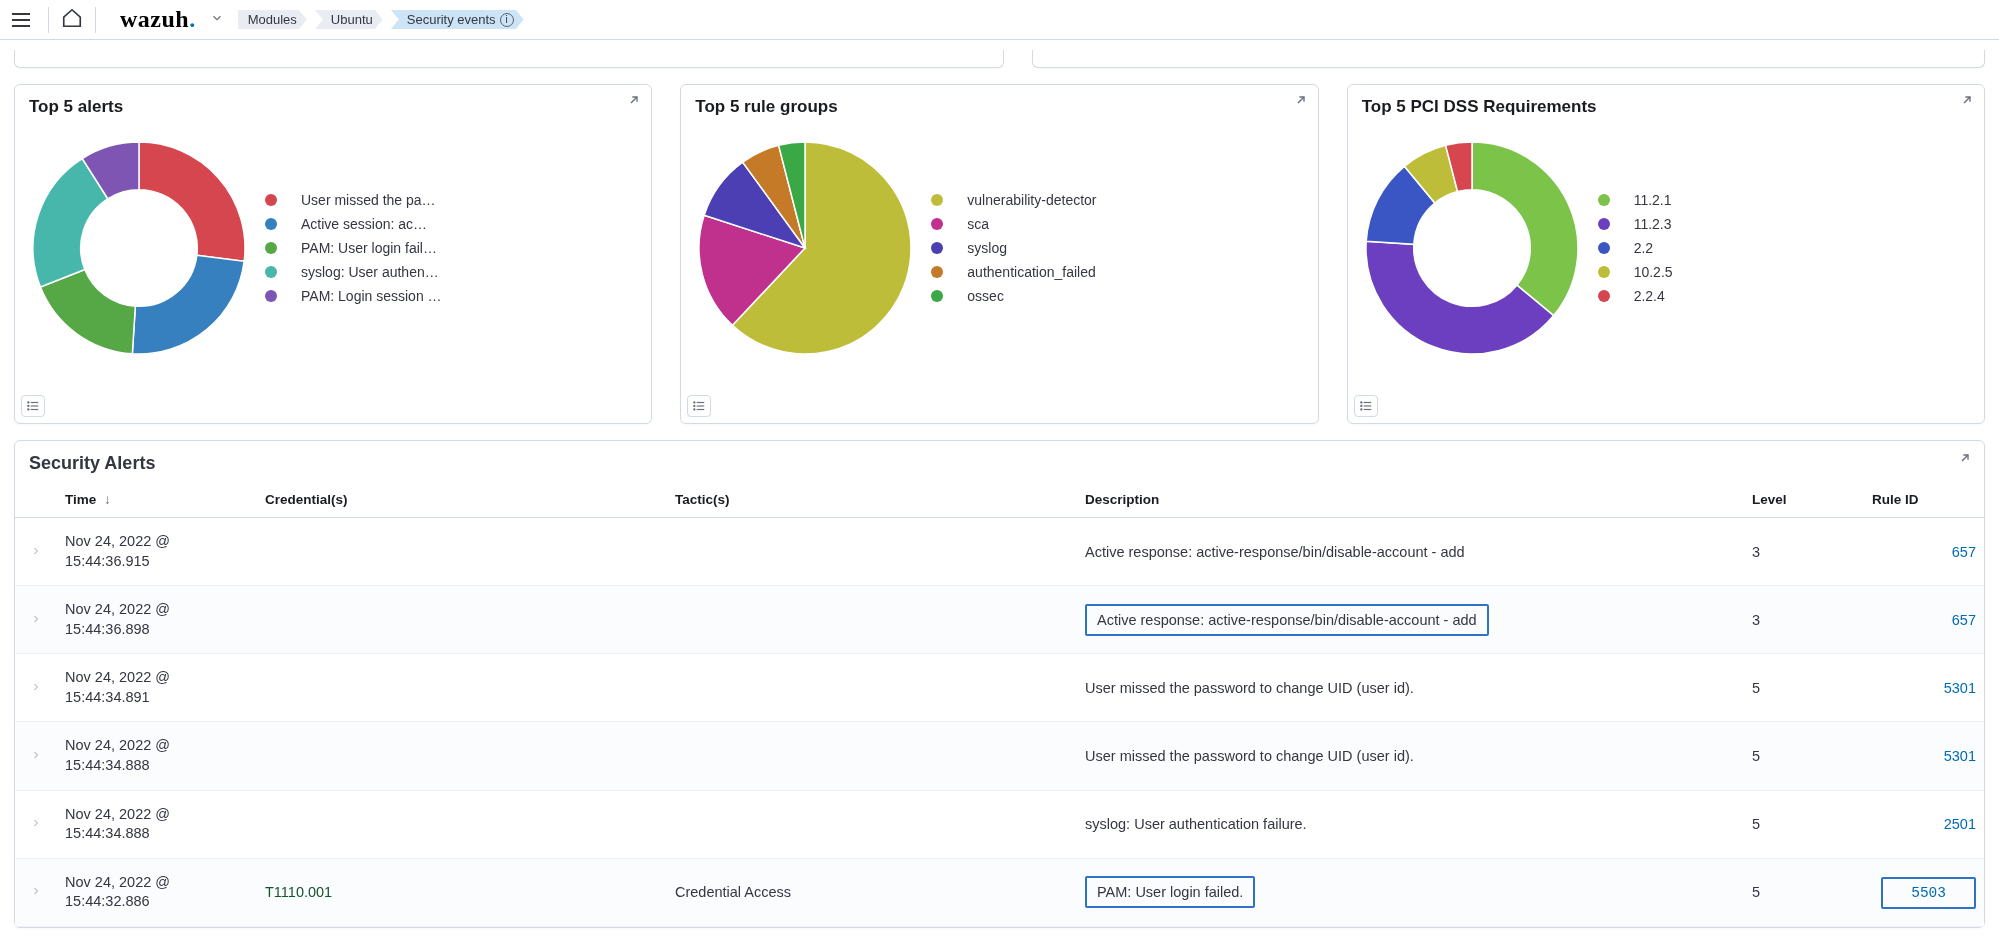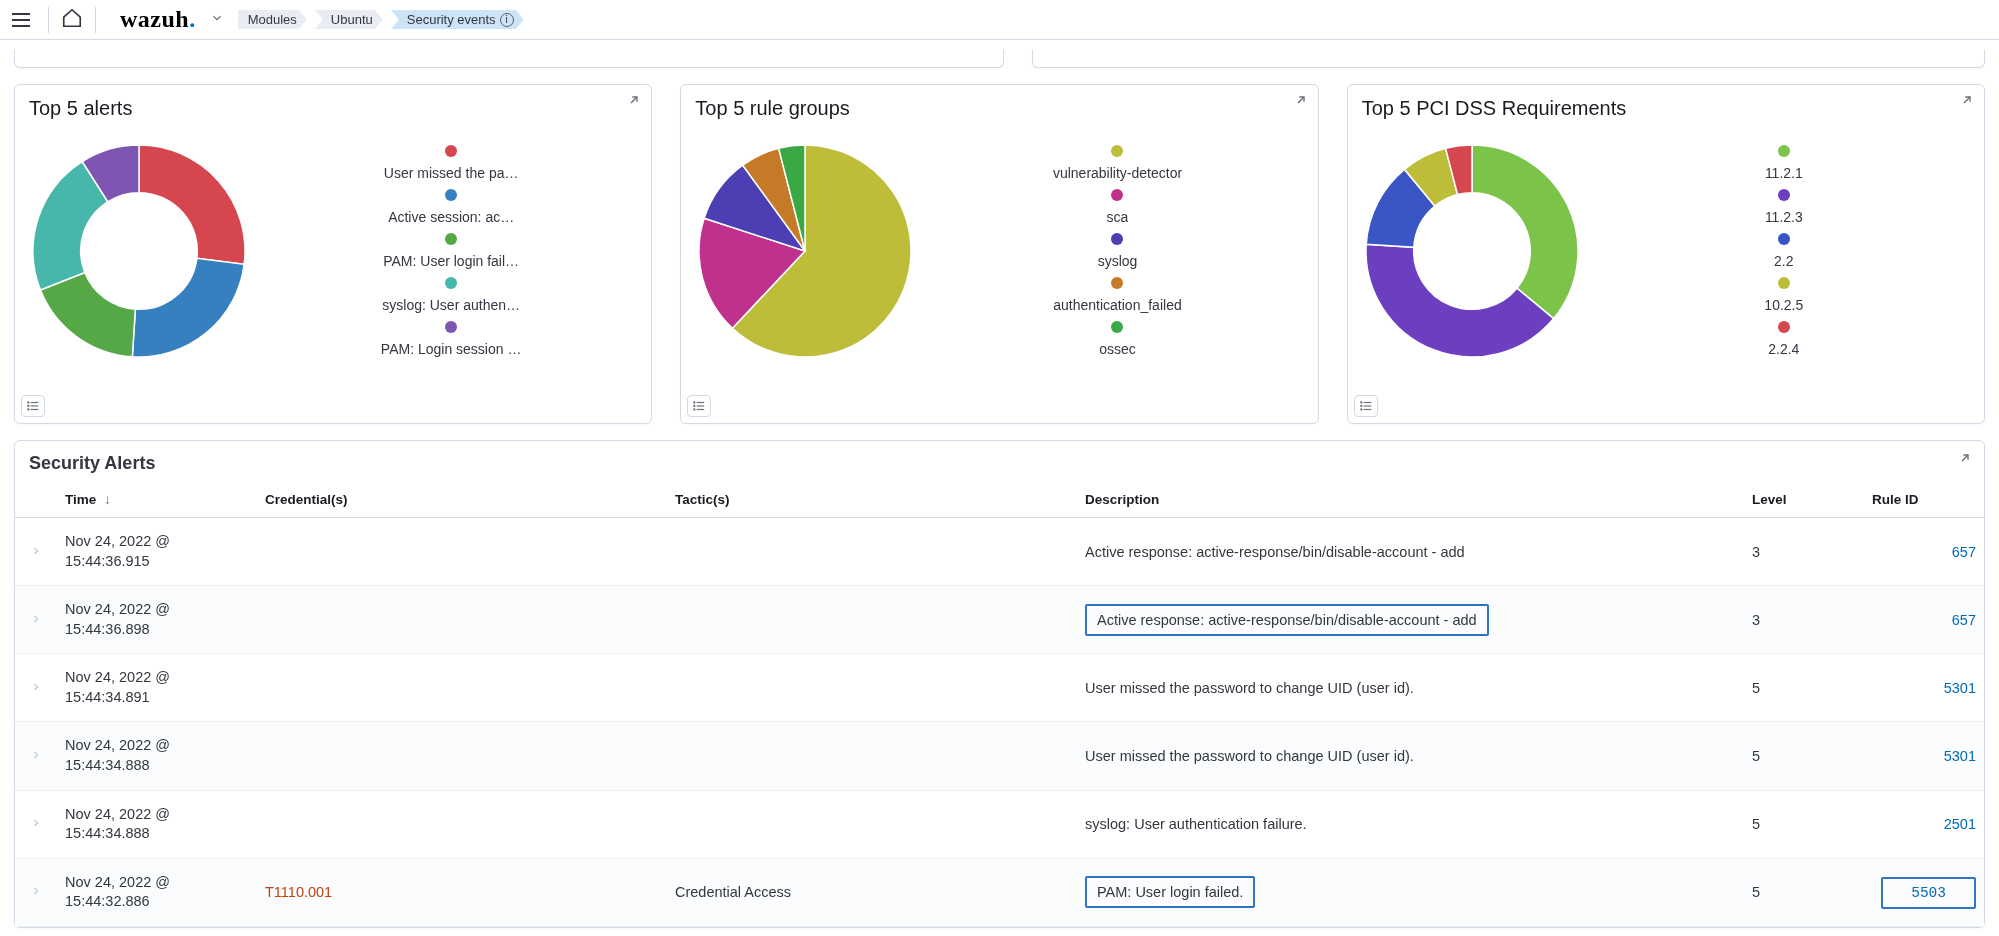--- a/index.html
+++ b/index.html
@@ -53,31 +53,31 @@
 
   .panels-row {
     display:flex; gap:28px; padding: 16px 14px 4px 14px;
   }
   .panel {
     flex:1; border:1px solid #d3dae6; border-radius:6px; background:#fff;
     box-shadow: 0 1px 2px rgba(0,0,0,0.03);
     position:relative; padding: 12px 14px 36px 14px;
     min-height: 340px;
   }
-  .panel-title { font-size:20px; font-weight:400; color:#1a1c21; margin-bottom:6px;}
+  .panel-title { font-size:17px; font-weight:700; color:#1a1c21; margin-bottom:6px;}
   .expand { position:absolute; top:10px; right:12px; color:#69707d; cursor:pointer;}
   .panel-footer-icon {
     position:absolute; bottom:6px; left:6px; width:24px; height:22px;
     border:1px solid #d3dae6; border-radius:4px; background:#fff;
     display:flex; align-items:center; justify-content:center; color:#69707d;
   }
   .chart-body { display:flex; align-items:center; height: 250px; margin-top: 6px;}
   .chart-svg { flex: 0 0 auto; }
   .legend { flex:1; padding-left: 16px; display:flex; flex-direction:column; gap:8px; font-size:14px; overflow:hidden; }
-  .legend-row { display:flex; align-items:center; gap:8px; white-space:nowrap; overflow:hidden; text-overflow:ellipsis;flex-direction:column;}
+  .legend-row { display:flex; align-items:center; gap:24px; white-space:nowrap; overflow:hidden; text-overflow:ellipsis;}
   .legend-dot { width:12px; height:12px; border-radius:50%; flex-shrink:0;}
   .legend-label { overflow:hidden; text-overflow:ellipsis;}
 
   .alerts-panel {
     margin: 12px 14px; border:1px solid #d3dae6; border-radius:6px; background:#fff;
     box-shadow: 0 1px 2px rgba(0,0,0,0.03);
     position:relative; padding: 12px 0 0 0;
   }
   .alerts-title { font-size:18px; font-weight:700; padding: 0 14px 8px 14px;}
   .alerts-panel .expand { top:12px; right:14px; }
@@ -94,21 +94,21 @@
   .col-expand { width:42px; text-align:center;}
   .col-time { width:200px; }
   .col-tech { width:410px; }
   .col-tactic { width:410px; }
   .col-level { width:120px; }
   .col-rule { width:120px; text-align:right; padding-right:28px;}
   th.col-rule, td.col-rule { text-align:right; padding-right:40px;}
   .row-caret { color:#98a2b3; cursor:pointer;}
   .sort-arrow { color:#69707d; margin-left:4px;}
   .time-cell { color:#343741; line-height:1.35;}
-  .link { color:#c2410c; }
+  .link { color:#14532d; }
   .desc-box {
     display:inline-block;
   }
   .hl {
     border:2px solid #2f73c5; padding:6px 10px; border-radius:2px;
   }
   .ruleid { color:#006bb4; }
   .ruleid.hl { padding: 6px 28px; font-family: Liberation Mono, monospace; }
 
   svg.pieicon path { transition: none; }

